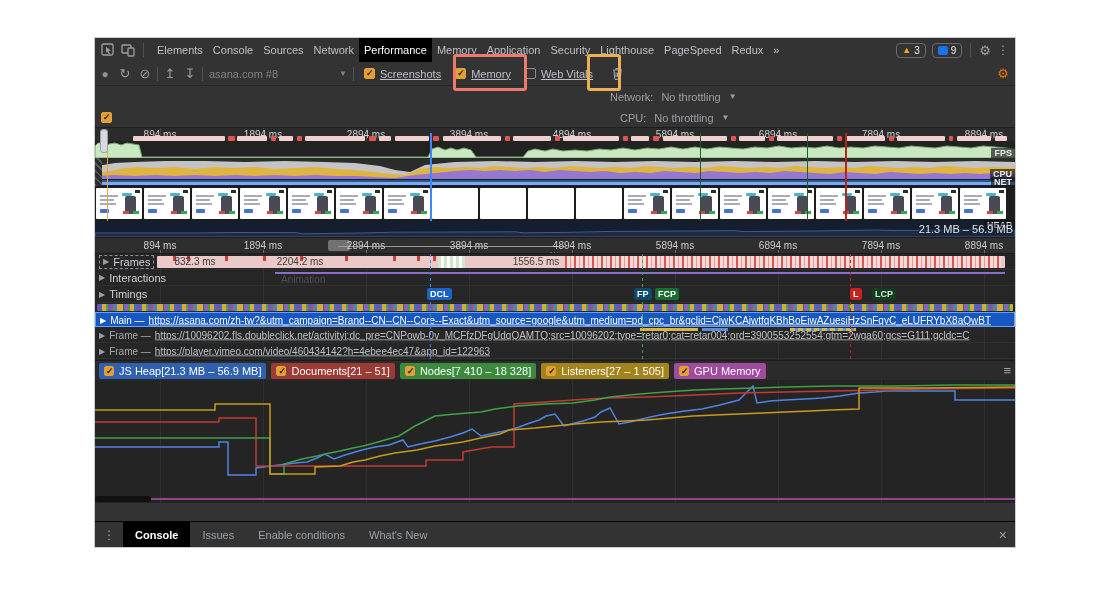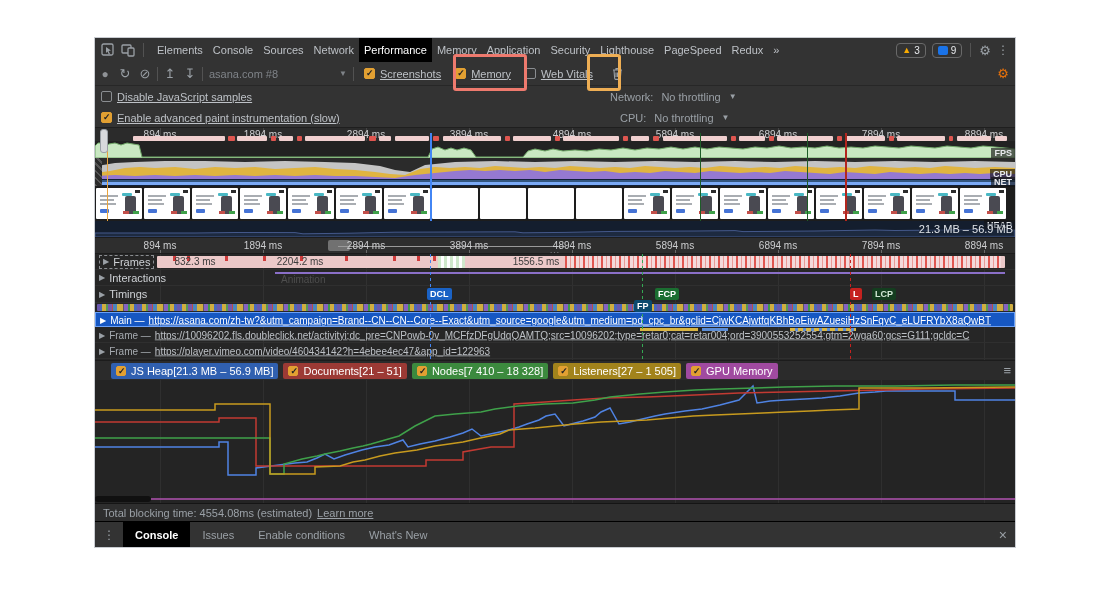--- a/index.html
+++ b/index.html
@@ -202,27 +202,22 @@
           <path d="M1 3h9 M4 3V1.6h3V3 M2 3.5l.7 8a1 1 0 0 0 1 .9h3.6a1 1 0 0 0 1-.9l.7-8 M4 5.5v4.5 M5.5 5.5v4.5 M7 5.5v4.5" stroke="#9aa0a6" stroke-width="1.1" fill="none"></path>
         </svg>
     </span>
   </div>
   <span class="gear-orange">⚙</span>
 
   <div class="hl-red"></div>
   <div class="hl-orange"></div>
 
   <div class="settings">
-    <div class="set-row cb" style="top:0;">
-        <div class="cbbox"></div>
-        <div class="cblabel">Disable JavaScript samples</div>
-      </div>
     <div class="set-row cb" style="top:21px;">
         <div class="cbbox on"></div>
-        <div class="cblabel">Enable advanced paint instrumentation (slow)</div>
       </div>
     <div class="thr" style="left:515px;top:0;">
       <span>Network:</span>
       <span>No throttling</span>
       <span class="dd">▼</span>
     </div>
     <div class="thr" style="left:525px;top:21px;">
       <span>CPU:</span>
       <span>No throttling</span>
       <span class="dd">▼</span>
@@ -602,21 +597,21 @@
       <div class="anim-text">Animation</div>
       <div class="tlabel">
         <span class="arrow">▶</span>
         <span>Interactions</span>
       </div>
     </div>
 
     <div class="trow" style="top:32px;height:17px;">
       <div id="timing-badges">
           <div class="tbadge" style="left: 332px; background: rgb(26, 98, 197); color: rgb(255, 255, 255);">DCL</div>
-          <div class="tbadge" style="left: 539px; background: #0c4a6e; color: rgb(255, 255, 255); margin-top: 12px;">FP</div>
+          <div class="tbadge" style="left: 539px; background: #0c4a6e; color: rgb(255, 255, 255);">FP</div>
           <div class="tbadge" style="left: 560px; background: rgb(27, 110, 49); color: rgb(255, 255, 255);">FCP</div>
           <div class="tbadge" style="left: 755px; background: rgb(197, 34, 31); color: rgb(255, 255, 255);">L</div>
           <div class="tbadge" style="left: 777px; background: rgb(20, 61, 31); color: rgb(211, 232, 214);">LCP</div>
         </div>
       <div class="tlabel">
         <span class="arrow">▶</span>
         <span>Timings</span>
       </div>
     </div>
 
@@ -646,21 +641,21 @@
     <div class="trow frame-row" style="top:89px;height:16px;">
       <div class="url-line">
         <span class="arrow">▶</span>
         <span>Frame — </span>
         <span class="url">https://player.vimeo.com/video/460434142?h=4ebee4ec47&amp;app_id=122963</span>
       </div>
     </div>
   </div>
 
   <div class="counters">
-    <div id="counter-chips" style="display:flex;gap:5px;align-items:flex-end;margin-left:12px;">
+    <div id="counter-chips" style="display:flex;gap:5px;align-items:flex-end;">
         <div class="chip" style="background: rgb(48, 96, 176);">
           <div class="cbbox on"></div>
           <div class="chiplabel">JS Heap[21.3 MB – 56.9 MB]</div>
         </div>
         <div class="chip" style="background: rgb(156, 58, 53);">
           <div class="cbbox on"></div>
           <div class="chiplabel">Documents[21 – 51]</div>
         </div>
         <div class="chip" style="background: rgb(60, 138, 62);">
           <div class="cbbox on"></div>
@@ -693,24 +688,20 @@
     <svg id="chart-svg" width="920" height="120">
         <polyline points="0,67 124,67 124,62 133,62 133,95 161,95 161,88 184,85 200,83 212,82 222,78 230,74 239,79 250,75 267,70 280,67 294,65 308,60 313,67 325,64 340,61 355,57 368,53 377,49 386,56 400,53 414,50 424,47 432,44 444,40 451,36 460,34 469,46 480,43 488,41 500,37 506,32 515,28 524,44 535,42 543,40 560,36 570,34 590,31 607,29 625,25 644,20 652,12 658,6 662,23 675,21 690,20 710,19 727,18 745,16 764,13 780,12 791,11 820,11 860,11 860,20 920,20" fill="none" stroke="#4f83e3" stroke-width="1.5"></polyline>
         <polyline points="0,42 124,42 124,38 161,38 161,86 331,86 331,80 368,80 368,72 396,67 419,67 419,24 450,22 478,20 510,18 552,17 600,15 644,13 690,12 736,11 790,10 828,9 920,8" fill="none" stroke="#c23a32" stroke-width="1.5"></polyline>
         <polyline points="0,58 175,58 175,94 189,94 189,84 207,79 222,76 230,74 245,71 258,68 268,66 276,64 290,60 304,56 320,46 340,36 360,34 386,32 400,29 423,26 450,24 478,23 500,20 515,17 545,14 570,12 600,10 626,9 660,8 690,7 740,6 800,6 860,5 920,5" fill="none" stroke="#3fa14a" stroke-width="1.5"></polyline>
         <polyline points="0,30 120,30 120,24 175,24 175,94 220,94 220,87 245,86 258,82 270,80 285,76 300,73 322,70 340,66 368,62 390,57 405,54 414,50 440,48 460,46 480,44 506,42 530,41 552,40 575,38 598,36 620,35 644,34 668,33 690,32 715,31 736,30 764,29 764,8 828,8 920,7" fill="none" stroke="#c79a1e" stroke-width="1.5"></polyline>
         <polyline points="0,119 920,119" fill="none" stroke="#b052b0" stroke-width="1.5"></polyline>
       </svg>
     <div class="scrollthumb"></div>
   </div>
 
-  <div class="tbt">
-    <span>Total blocking time: 4554.08ms (estimated)</span>
-    <span class="link">Learn more</span>
-  </div>
 
   <div class="drawer">
     <span class="kebab">⋮</span>
     <div id="drawer-tabs">
         <div class="dtab active">Console</div>
         <div class="dtab">Issues</div>
         <div class="dtab">Enable conditions</div>
         <div class="dtab">What's New</div>
       </div>
     <span class="close">×</span>

